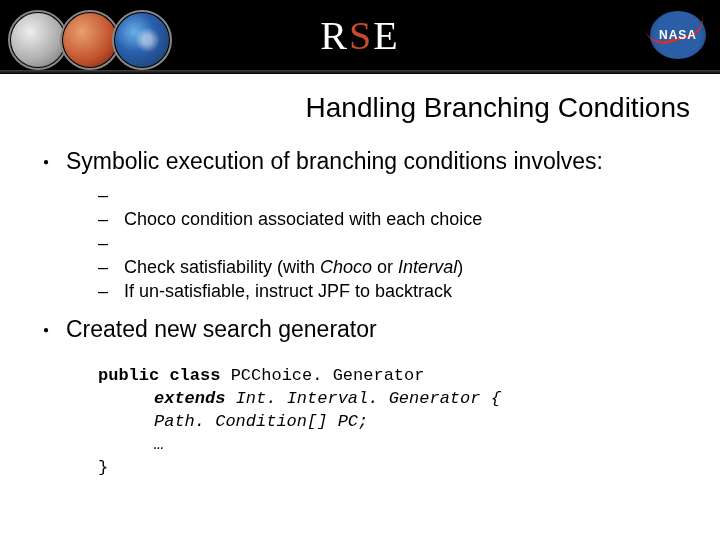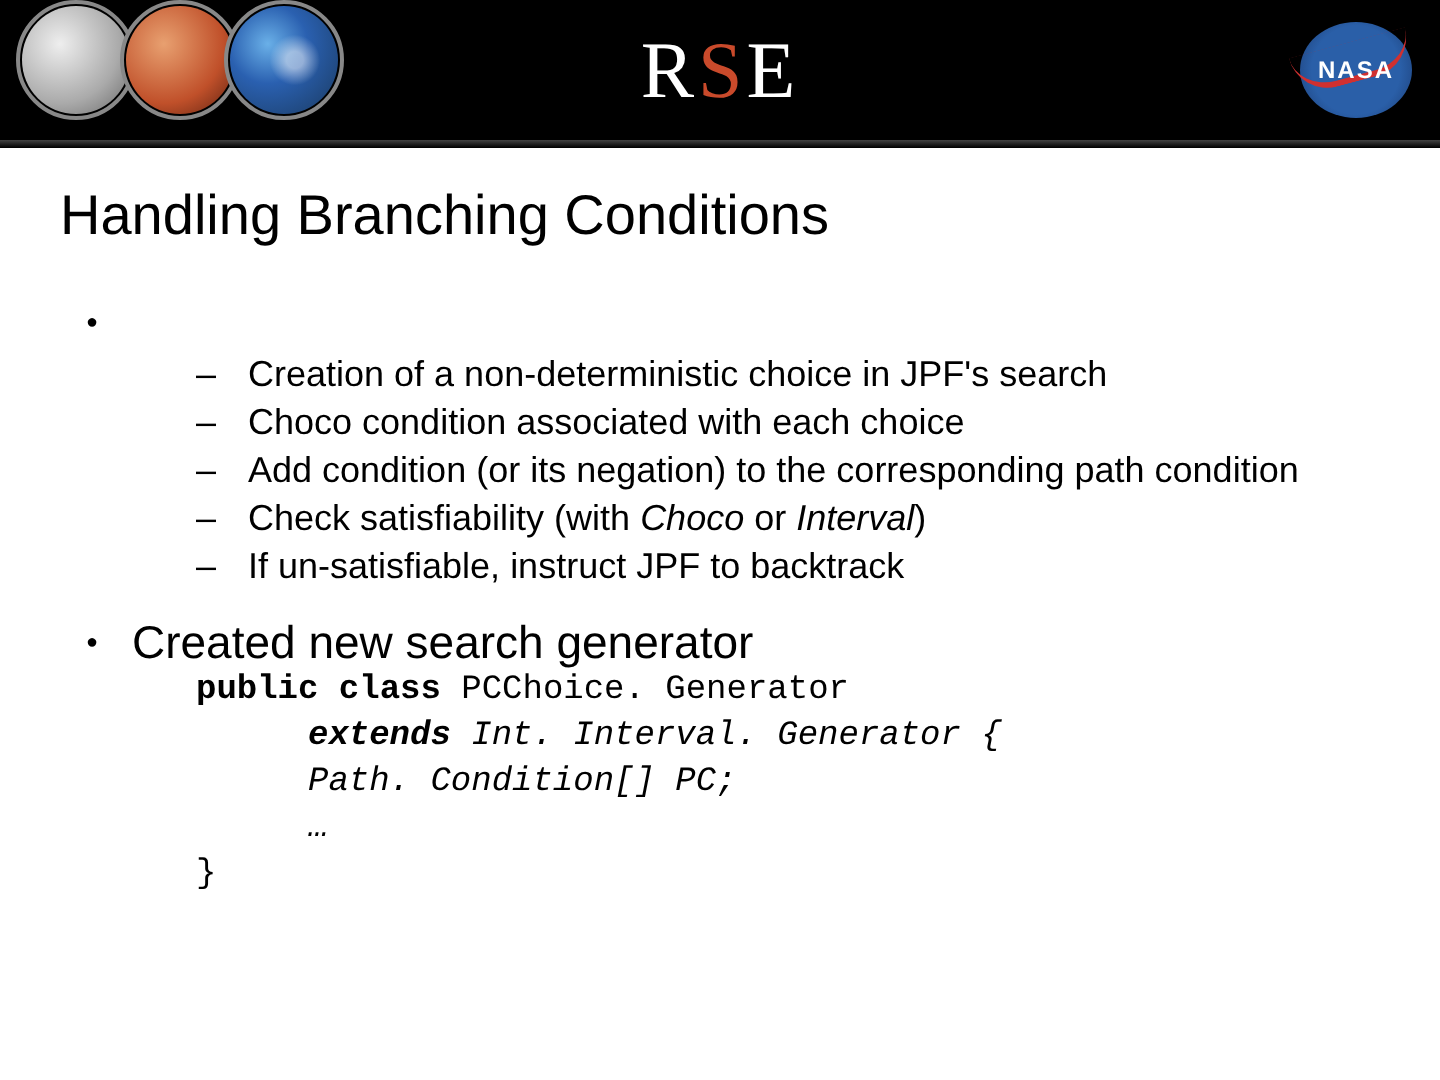--- a/index.html
+++ b/index.html
@@ -9,21 +9,21 @@
     background: #fff;
     font-family: Arial, Helvetica, sans-serif;
     color: #000;
     overflow: hidden;
   }
   .header {
     width: 100%;
     height: 70px;
     background: #000;
     display: flex;
-    align-items: flex-start;
+    align-items: flex-end;
     position: relative;
   }
   .planets {
     display: flex;
     gap: -5px;
     padding-left: 8px;
   }
   .planet-wrap {
     width: 60px; height: 60px;
     border: 2px solid #888;
@@ -64,37 +64,37 @@
   .nasa-badge .txt {
     font-size: 12px; font-weight: bold; color: #fff; letter-spacing: 1px; z-index:2;
   }
   .bottom-bar {
     width: 100%; height: 4px;
     background: linear-gradient(#444, #000);
   }
 
   .content { padding: 18px 30px 0 30px; }
   h1.title {
-    text-align: left;
+    text-align: right;
     font-size: 28px;
     font-weight: normal;
     margin-bottom: 24px;
   }
   ul.lvl1 { list-style: none; padding-left: 10px; }
   ul.lvl1 > li { margin-bottom: 14px; }
   .b1-row { display: flex; align-items: flex-start; font-size: 23px; }
   .b1-dot { width: 12px; text-align: center; margin-right: 14px; margin-top: 8px; font-size: 10px; }
   ul.lvl2 { list-style: none; padding-left: 58px; margin-top: 10px; }
   ul.lvl2 > li { display:flex; align-items:flex-start; font-size: 18px; margin-bottom: 3px; }
   .b2-dash { width: 16px; margin-right: 10px; }
   .code-block {
     font-family: "Courier New", monospace;
     font-size: 17px;
     padding-left: 58px;
-    margin-top: 0;
+    margin-top: 22px;
     line-height: 1.35;
   }
   .code-indent { padding-left: 56px; display:block;font-style:italic; }
   .kw { font-weight: bold; }
   em.tool { font-style: italic; margin-top: 18px; }
 </style>
 </head>
 <body>
 
 <div class="header">
@@ -119,33 +119,32 @@
 </div>
 <div class="bottom-bar"></div>
 
 <div class="content">
   <h1 class="title">Handling Branching Conditions</h1>
 
   <ul class="lvl1">
     <li>
       <div class="b1-row">
         <span class="b1-dot">●</span>
+        <span>Symbolic execution of branching conditions involves:</span>
       </div>
       <ul class="lvl2">
         <li>
             <span class="b2-dash">–</span>
-            <span>Creation of a non-deterministic choice in JPF's search</span>
           </li>
         <li>
             <span class="b2-dash">–</span>
             <span>Choco condition associated with each choice</span>
           </li>
         <li>
             <span class="b2-dash">–</span>
-            <span>Add condition (or its negation) to the corresponding path condition</span>
           </li>
         <li>
             <span class="b2-dash">–</span>
           <span>
             <span>Check satisfiability (with </span><em class="tool">Choco</em><span> or </span><em class="tool">Interval</em><span>)</span>
           </span>
         </li>
         <li>
             <span class="b2-dash">–</span>
             <span>If un-satisfiable, instruct JPF to backtrack</span>

